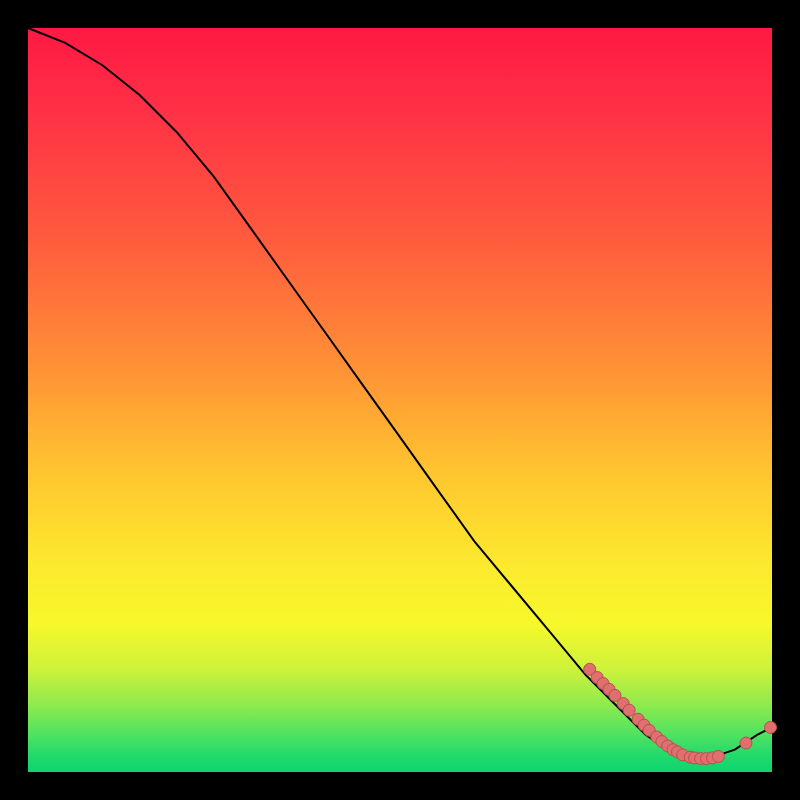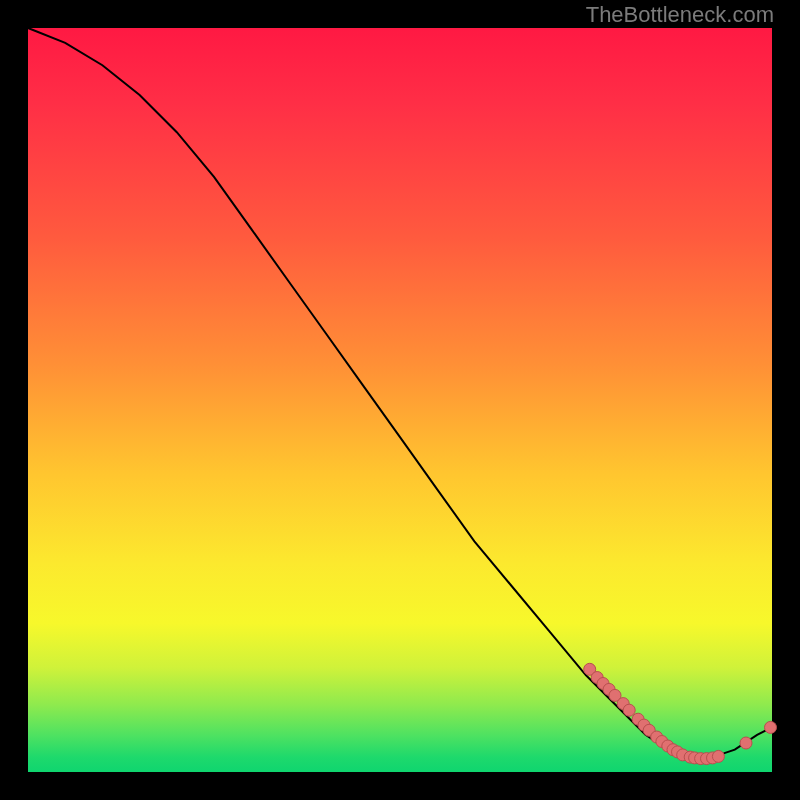--- a/index.html
+++ b/index.html
@@ -98,14 +98,13 @@
         <circle class="marker" r="6" cx="666.6" cy="729.9"></circle>
         <circle class="marker" r="6" cx="672.6" cy="730.6"></circle>
         <circle class="marker" r="6" cx="678.5" cy="730.6"></circle>
         <circle class="marker" r="6" cx="684.5" cy="729.9"></circle>
         <circle class="marker" r="6" cx="690.4" cy="728.4"></circle>
         <circle class="marker" r="6" cx="718.0" cy="715.0"></circle>
         <circle class="marker" r="6" cx="742.5" cy="699.4"></circle>
       </g>
   </svg>
 
-  <div class="watermark">TheBottleneck.com</div>
 </div>
 
 </body></html>

